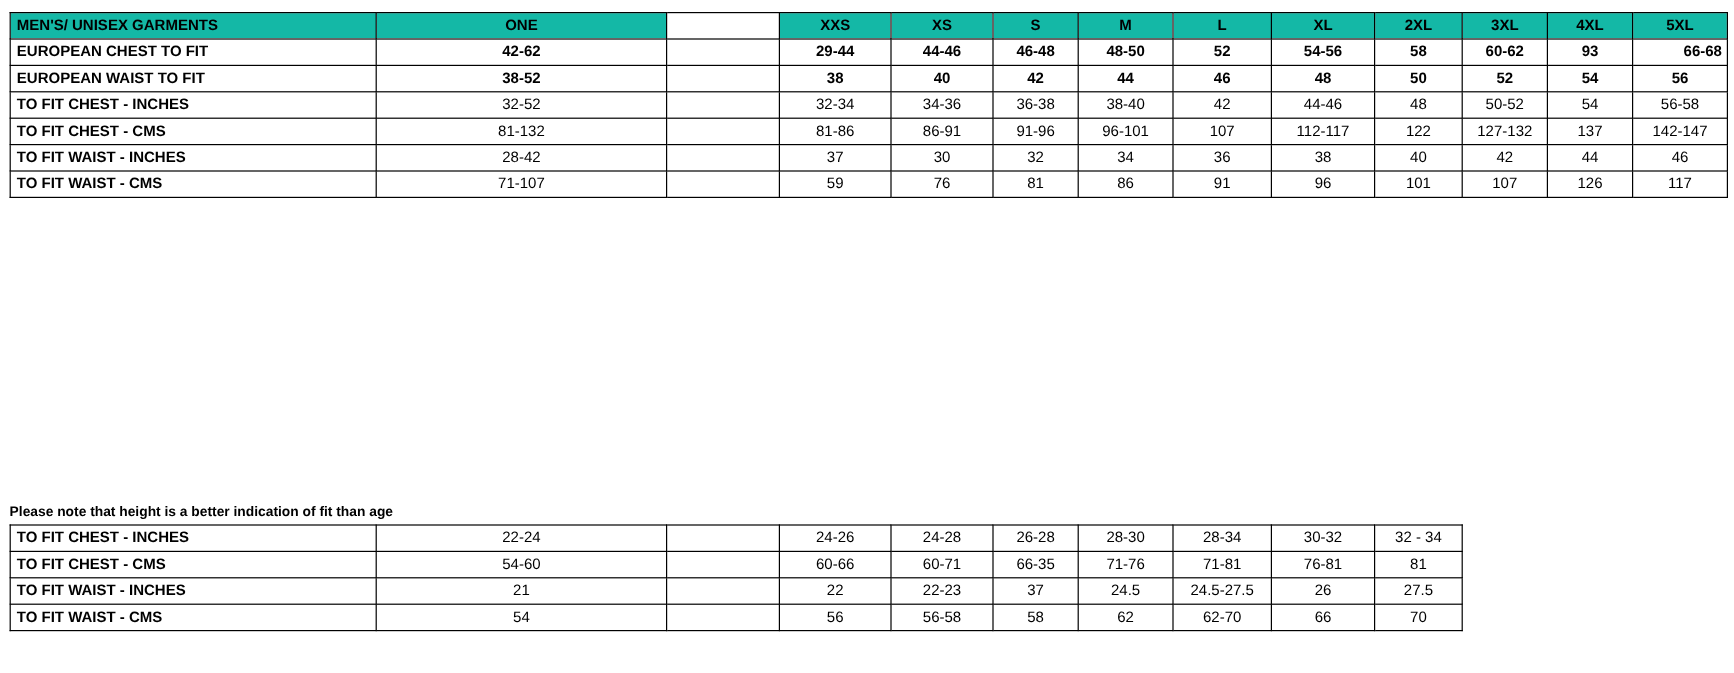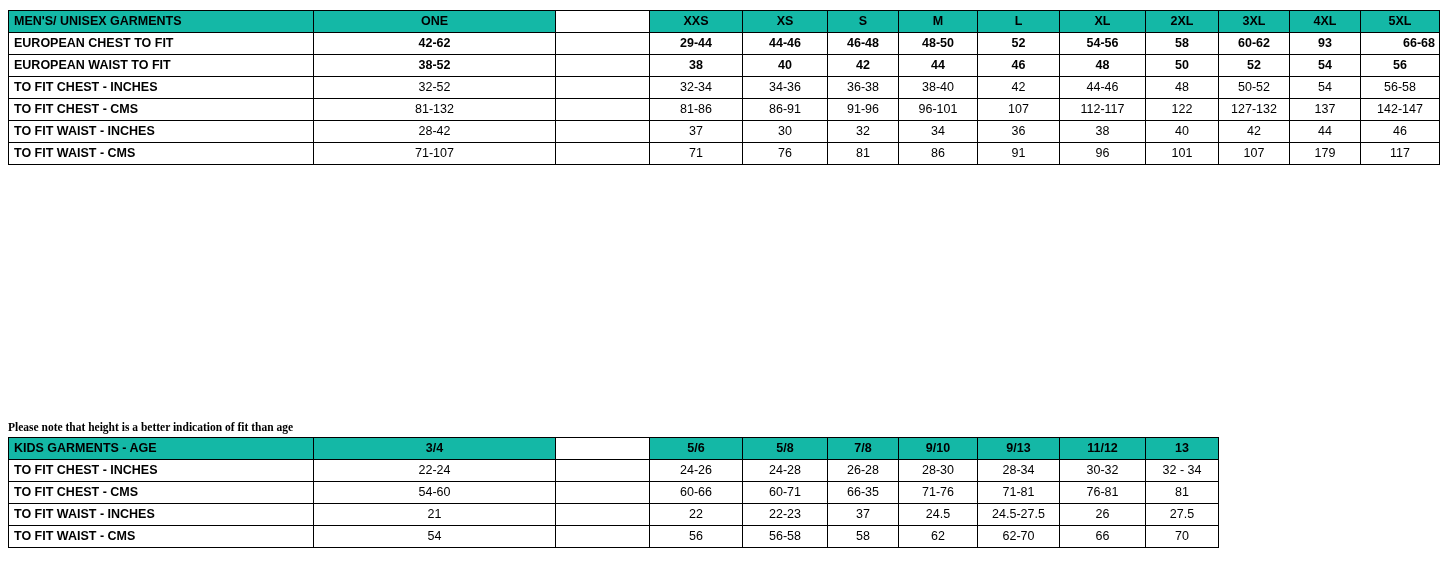--- a/index.html
+++ b/index.html
@@ -61,21 +61,20 @@
   }
   
   #kids-note {
     position: absolute;
     left: 8px;
     top: 420px;
     font-size: 11.5px;
     font-weight: bold;
     line-height: 14px;
     white-space: nowrap;
-    font-family: Liberation Serif, serif;
   }
   #kids-table {
     position: absolute;
     left: 8px;
     top: 437px;
   }
 </style>
 </head>
 <body>
 
@@ -185,29 +184,29 @@
           <td>38</td>
           <td>40</td>
           <td>42</td>
           <td>44</td>
           <td>46</td>
         </tr>
         <tr>
           <td class="rowlabel">TO FIT WAIST - CMS</td>
           <td>71-107</td>
           <td class="blank"></td>
-          <td>71</td>
+          <td>59</td>
           <td>76</td>
           <td>81</td>
           <td>86</td>
           <td>91</td>
           <td>96</td>
           <td>101</td>
           <td>107</td>
-          <td>179</td>
+          <td>126</td>
           <td>117</td>
         </tr>
       </tbody>
   </table>
 
   <div id="kids-note">Please note that height is a better indication of fit than age</div>
 
   <table class="size-table" id="kids-table">
     <colgroup id="kids-colgroup">
         <col style="width: 305px;">
@@ -215,32 +214,20 @@
         <col style="width: 94px;">
         <col style="width: 93px;">
         <col style="width: 85px;">
         <col style="width: 71px;">
         <col style="width: 79px;">
         <col style="width: 82px;">
         <col style="width: 86px;">
         <col style="width: 73px;">
       </colgroup>
     <tbody id="kids-body">
-        <tr class="header">
-          <td class="rowlabel">KIDS GARMENTS - AGE</td>
-          <td>3/4</td>
-          <td class="blank"></td>
-          <td>5/6</td>
-          <td>5/8</td>
-          <td>7/8</td>
-          <td>9/10</td>
-          <td>9/13</td>
-          <td>11/12</td>
-          <td>13</td>
-        </tr>
         <tr>
           <td class="rowlabel">TO FIT CHEST - INCHES</td>
           <td>22-24</td>
           <td class="blank"></td>
           <td>24-26</td>
           <td>24-28</td>
           <td>26-28</td>
           <td>28-30</td>
           <td>28-34</td>
           <td>30-32</td>

